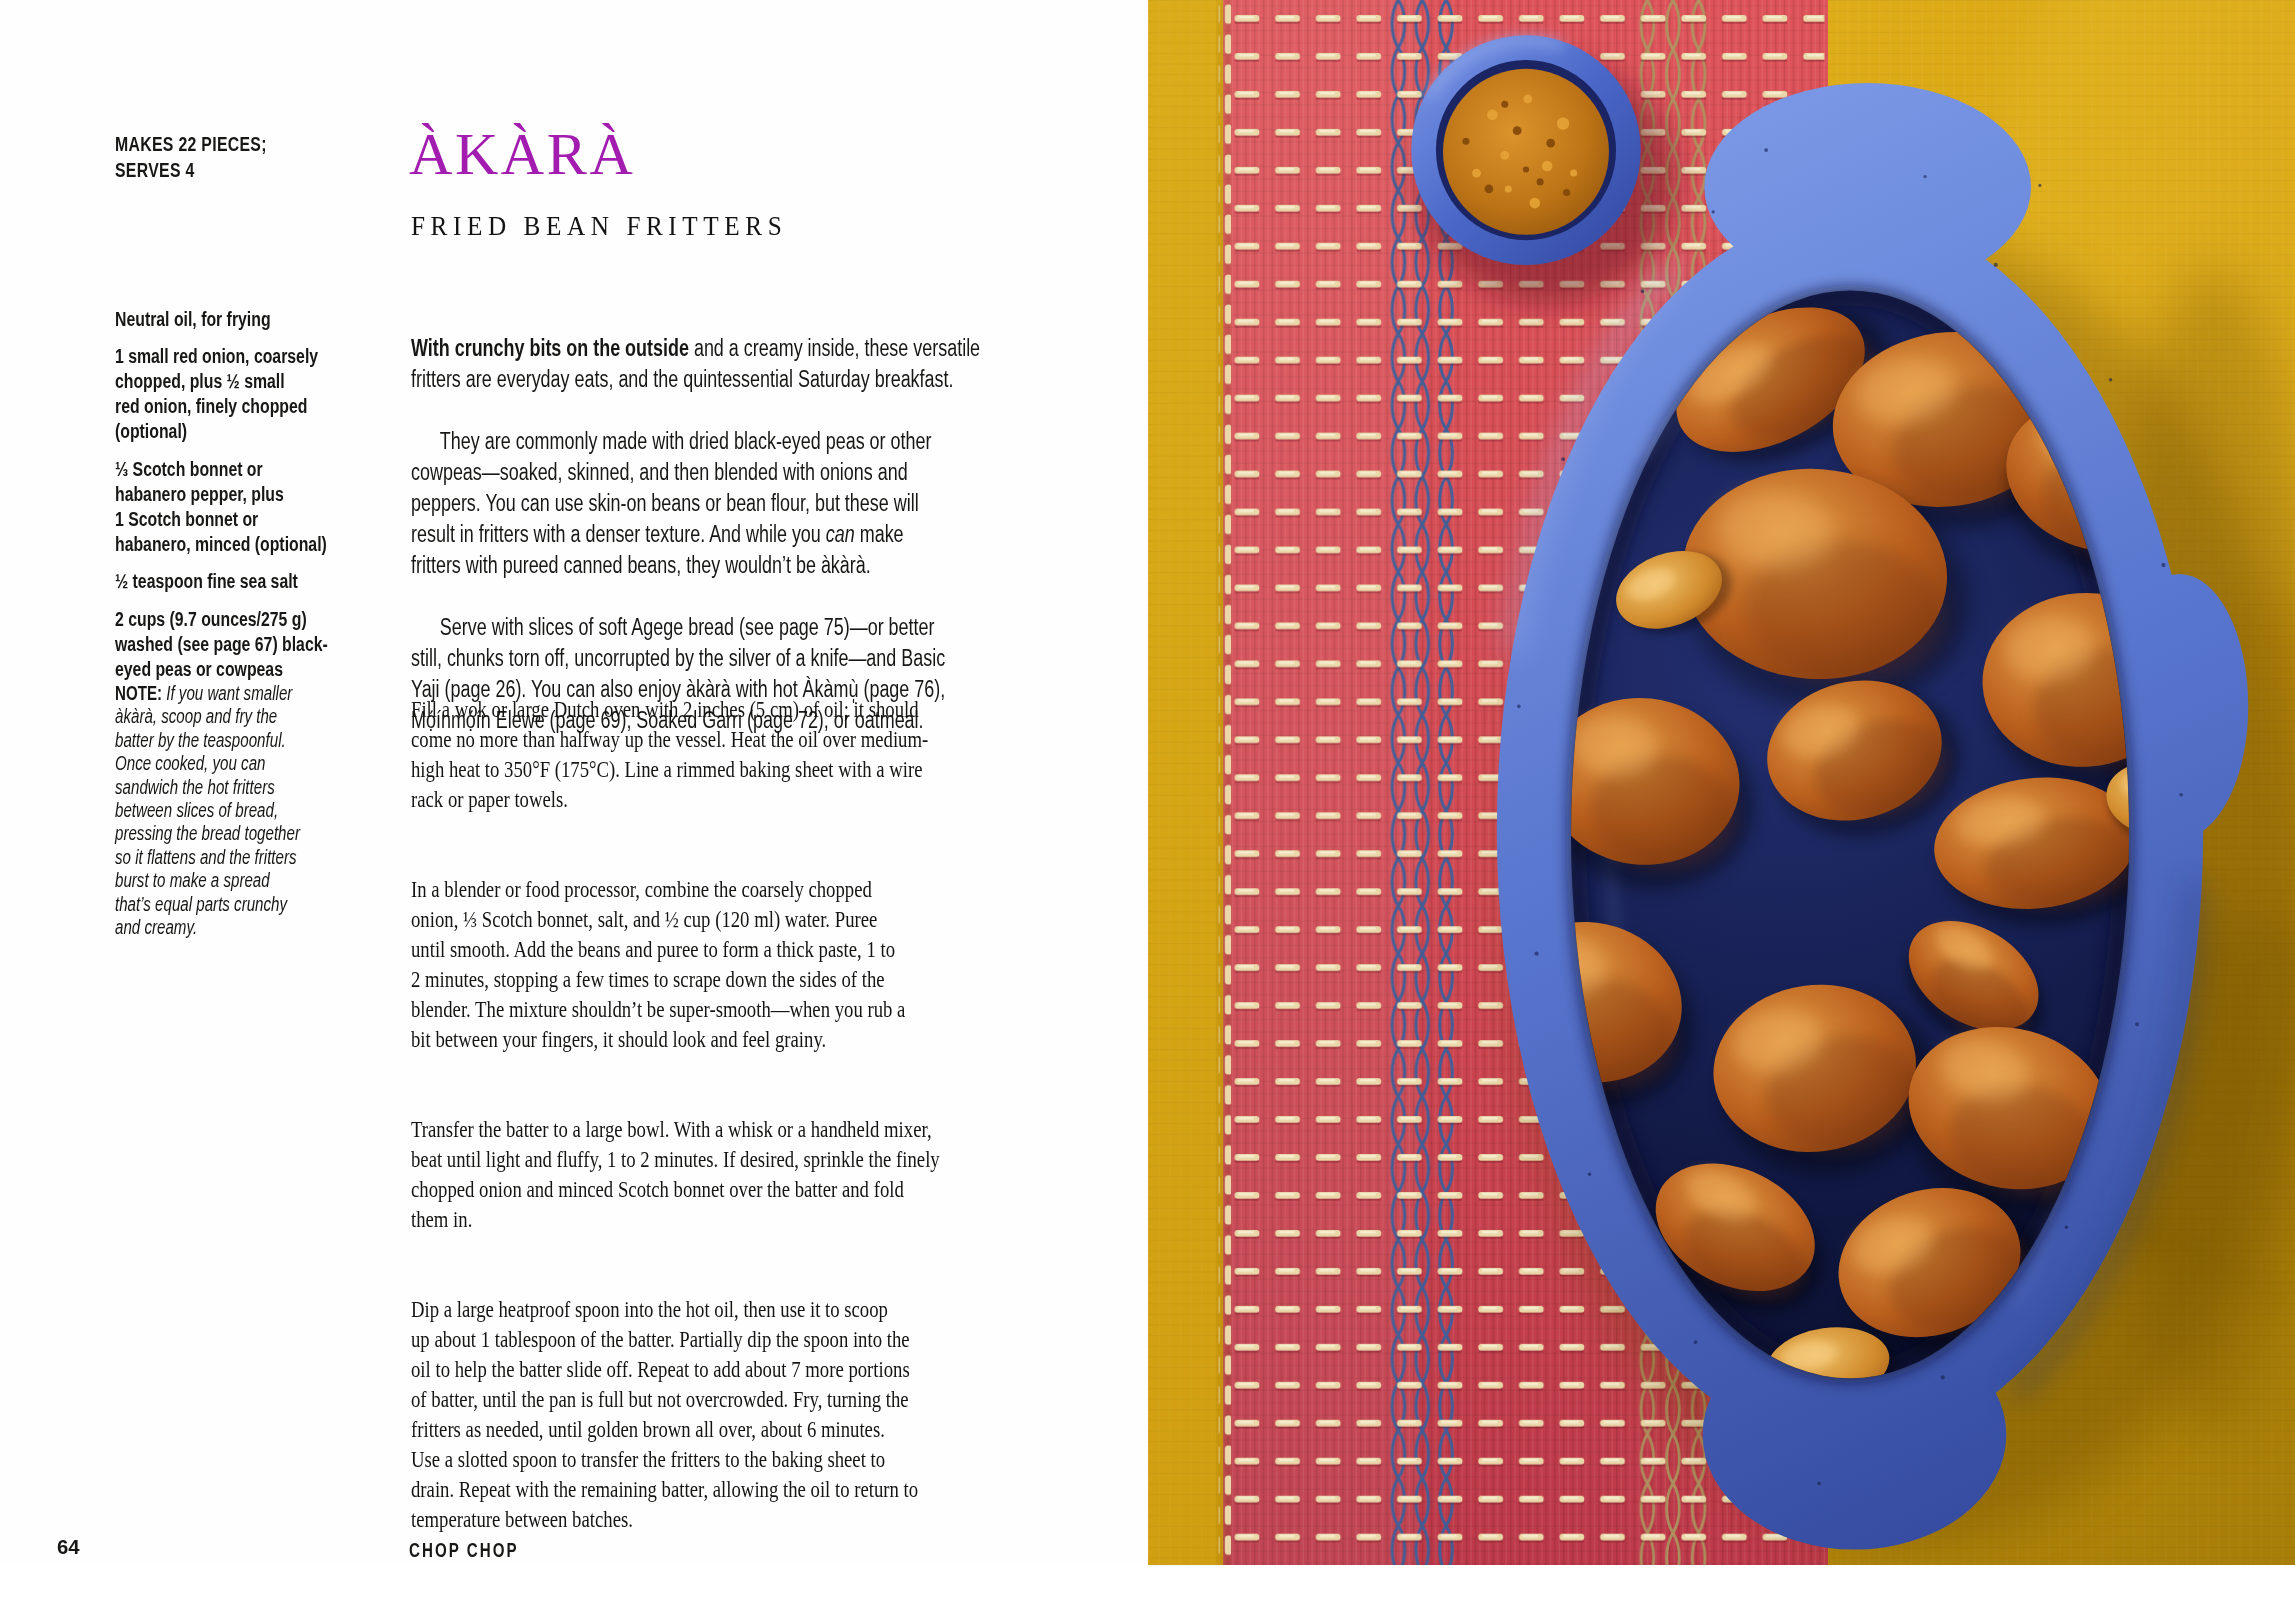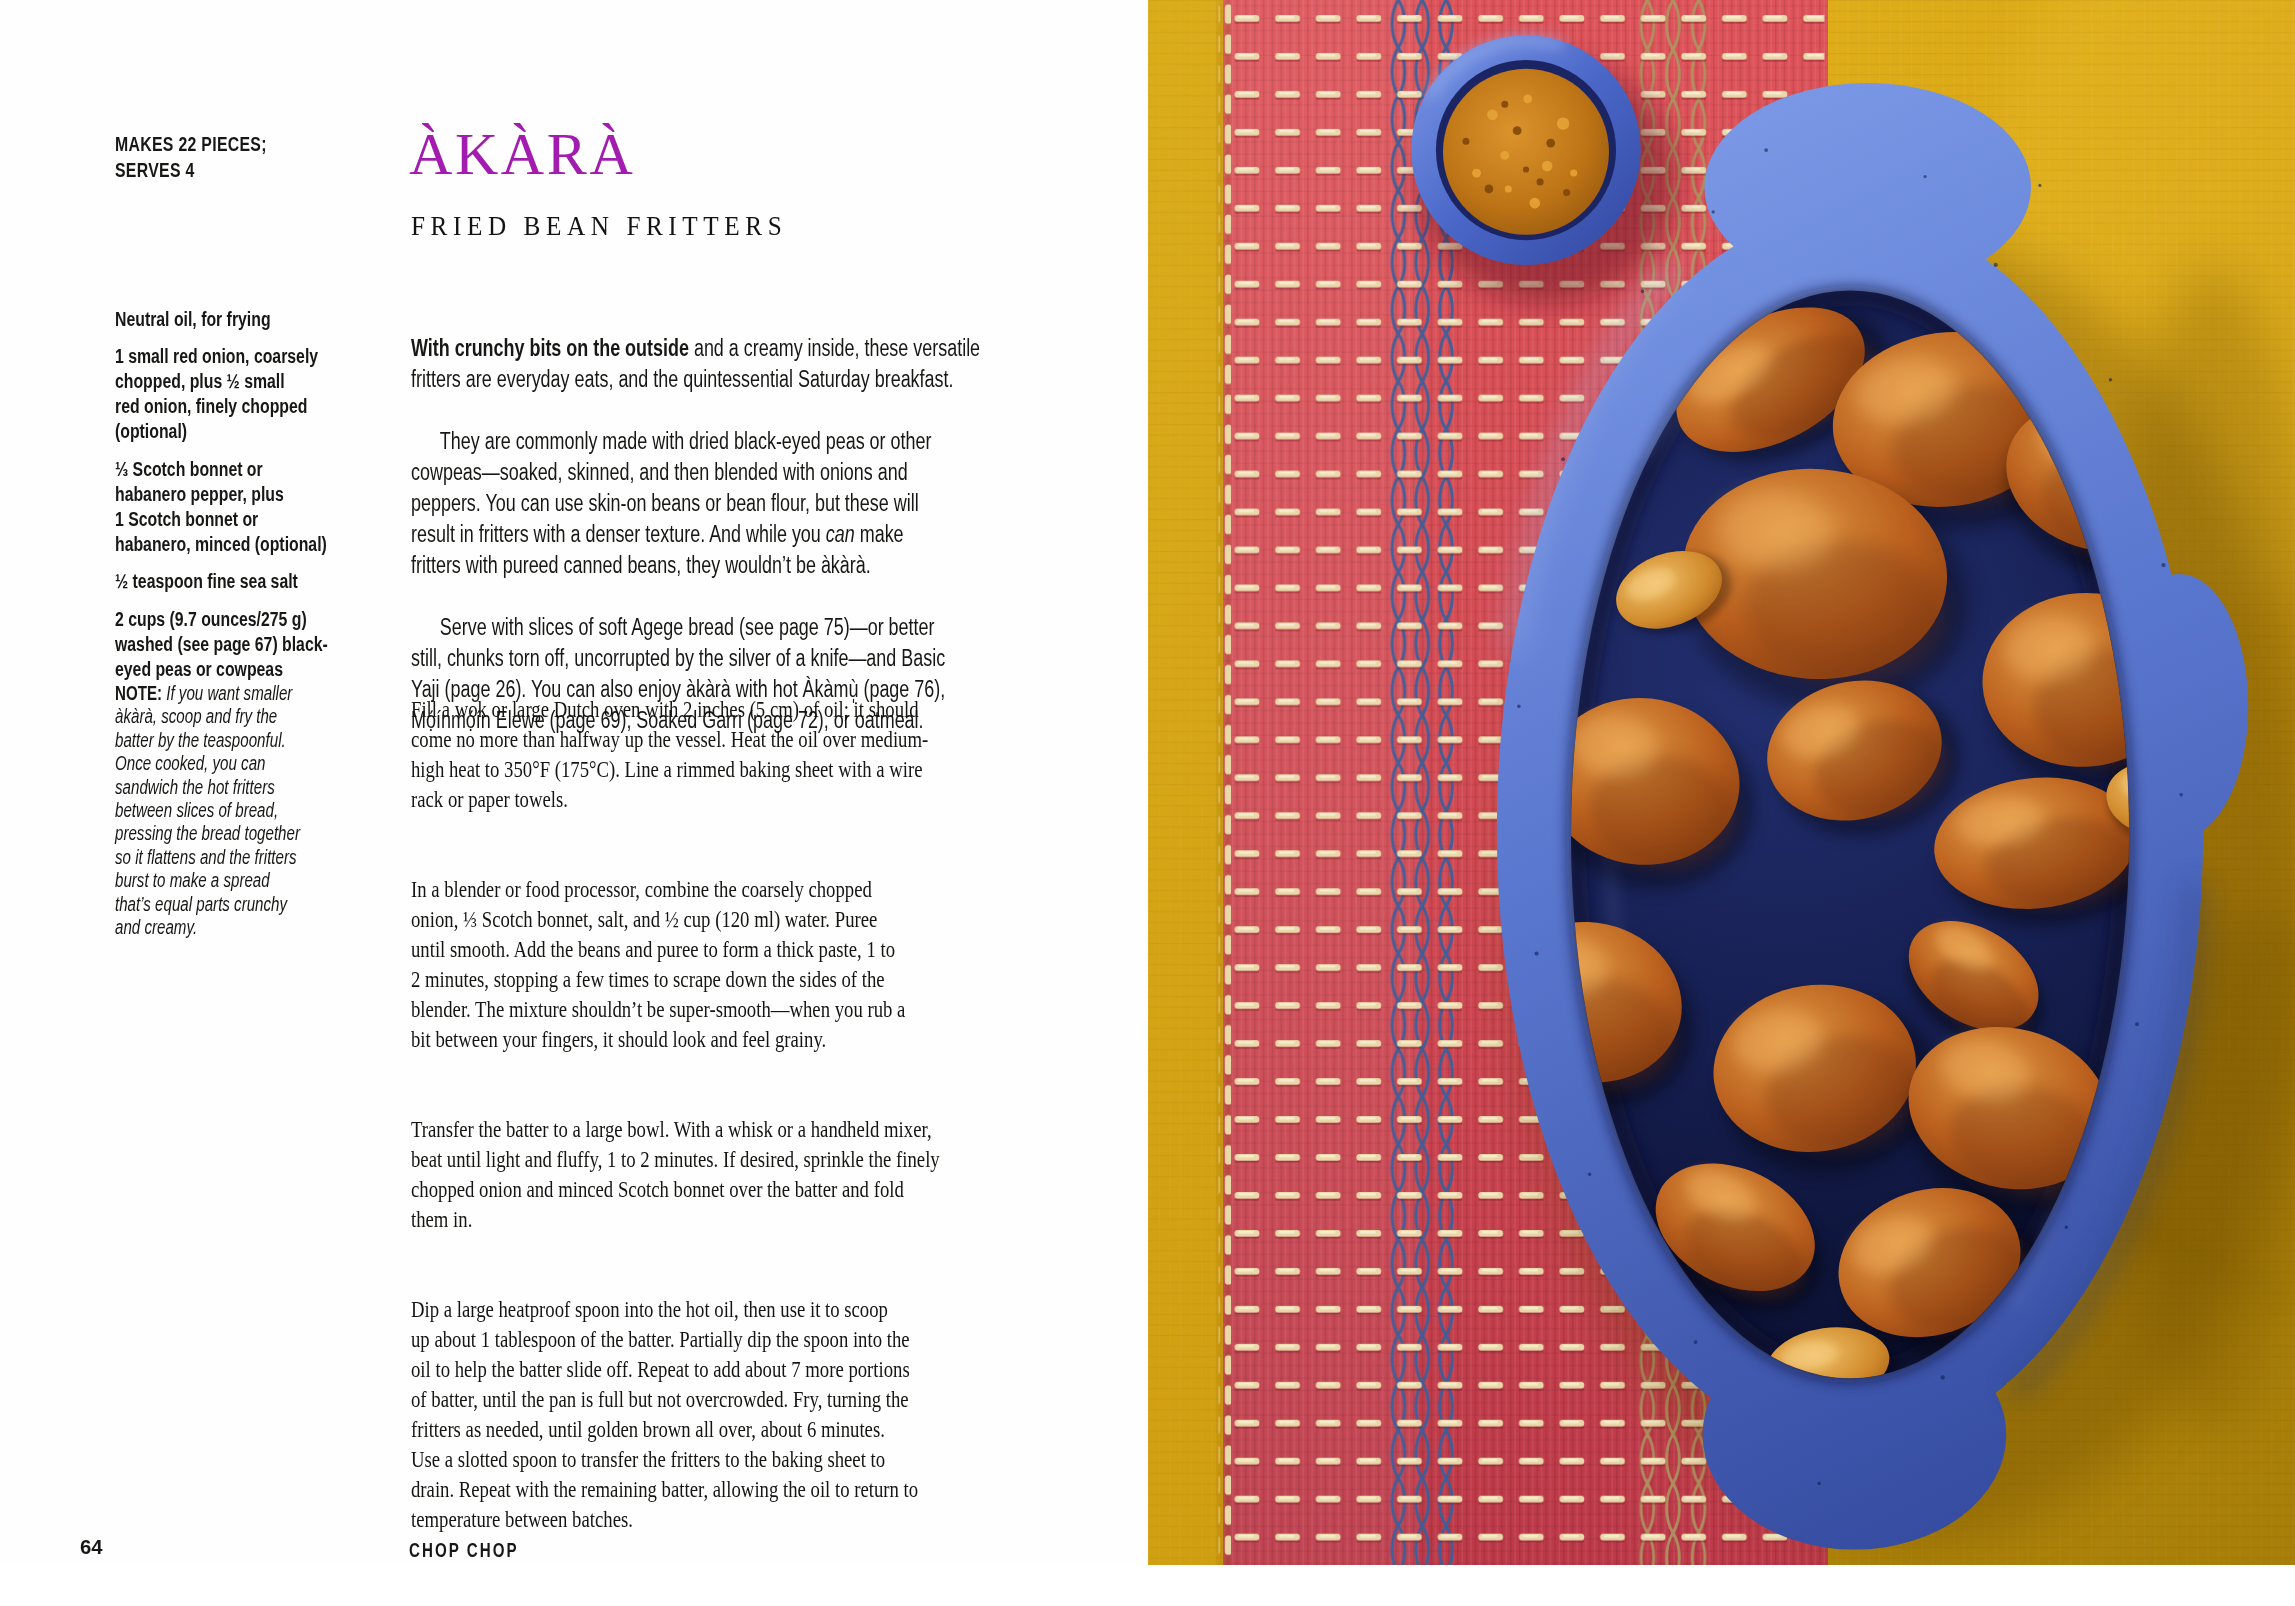--- a/index.html
+++ b/index.html
@@ -26,21 +26,21 @@
   .intro{left:411px;top:302px;width:812px;font-size:23px;line-height:31px;}
   .intro p{margin:0;}
   .intro p.ind{text-indent:37px;}
   .intro b{font-weight:bold;}
   .intro i{font-style:italic;}
 
   .method{left:411px;top:664px;width:812px;font-family:"Liberation Serif",serif;
           font-size:24px;line-height:30px;color:#141412;}
   .method p{margin:0 0 30px 0;}
 
-  .folio{left:57px;top:1536px;font-weight:bold;font-size:20.3px;margin-left:23px;}
+  .folio{left:57px;top:1536px;font-weight:bold;font-size:20.3px;}
   .running{left:409px;top:1539px;font-size:19.4px;font-weight:bold;letter-spacing:2.6px;}
 
   .photo{left:1148px;top:0;width:1148px;height:1607px;}
   svg{display:block;}
 </style>
 </head>
 <body>
 
 <div class="spread">
 

